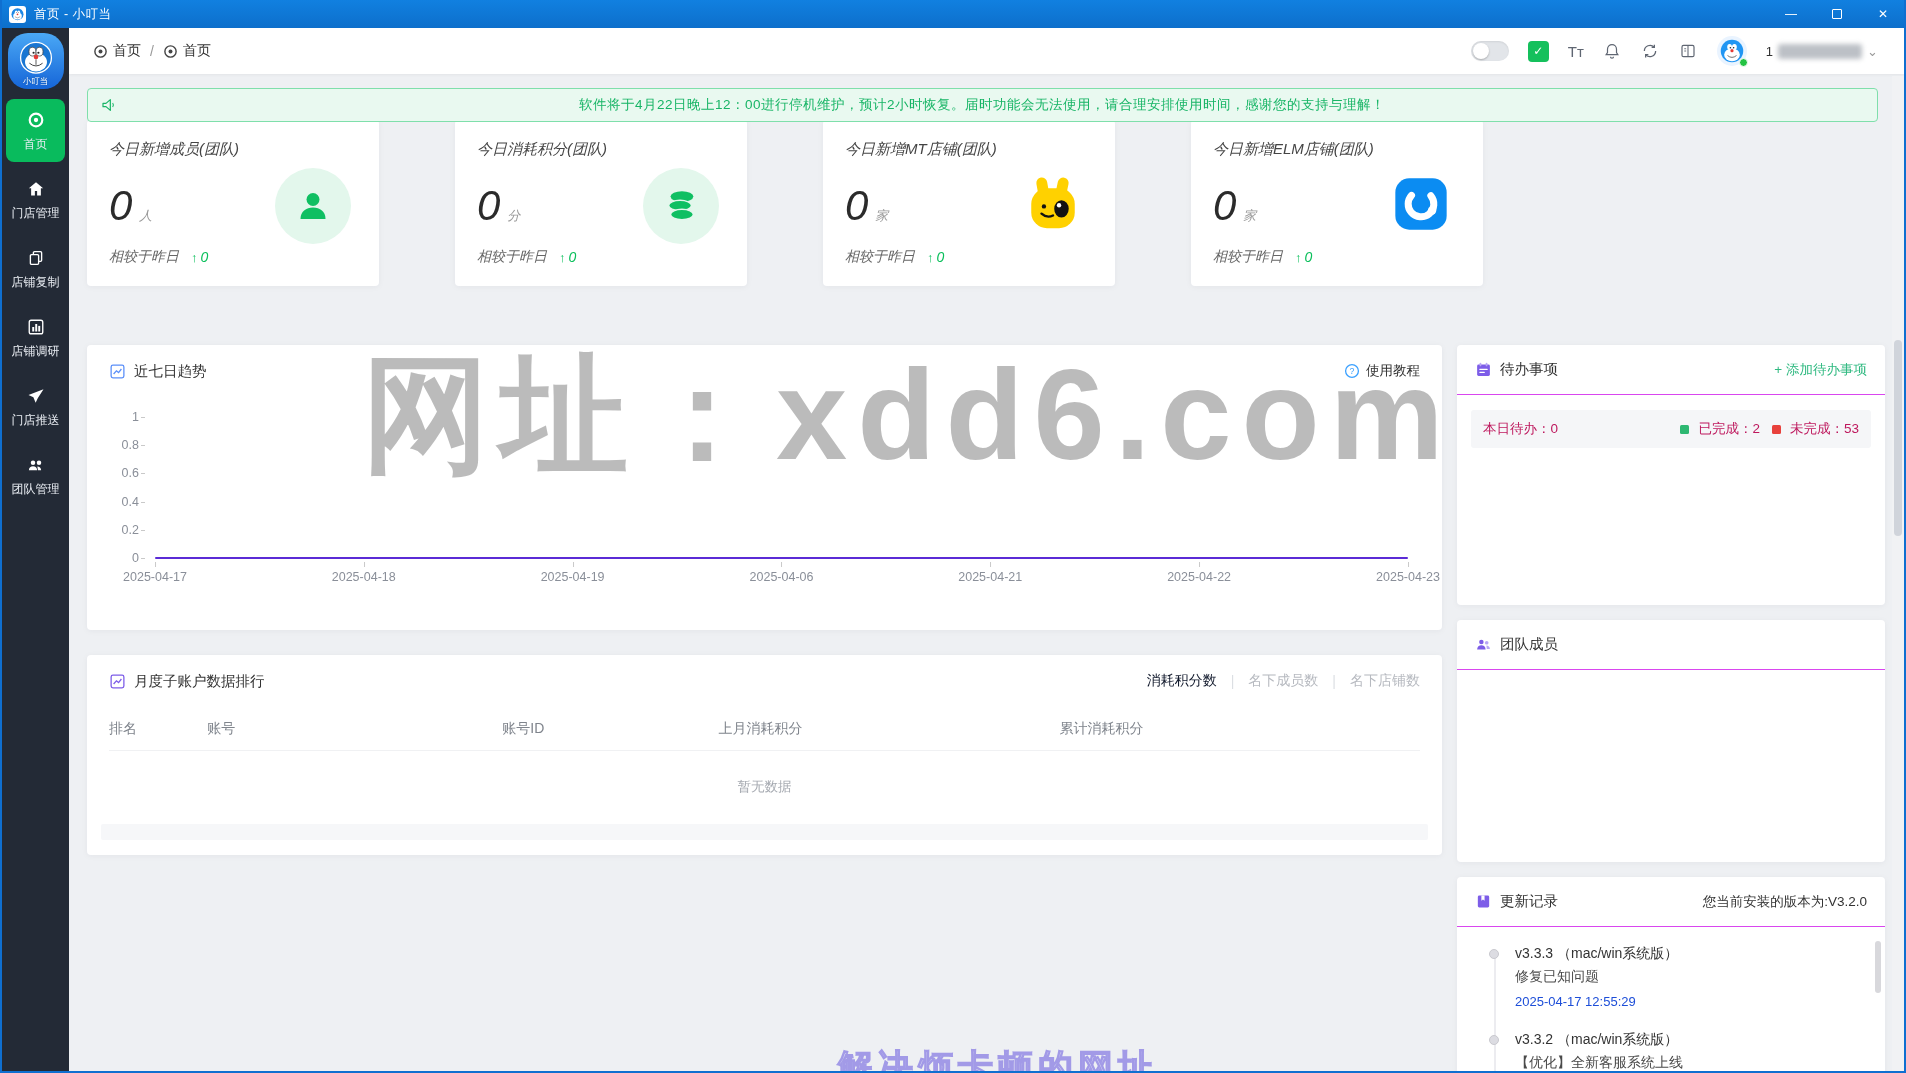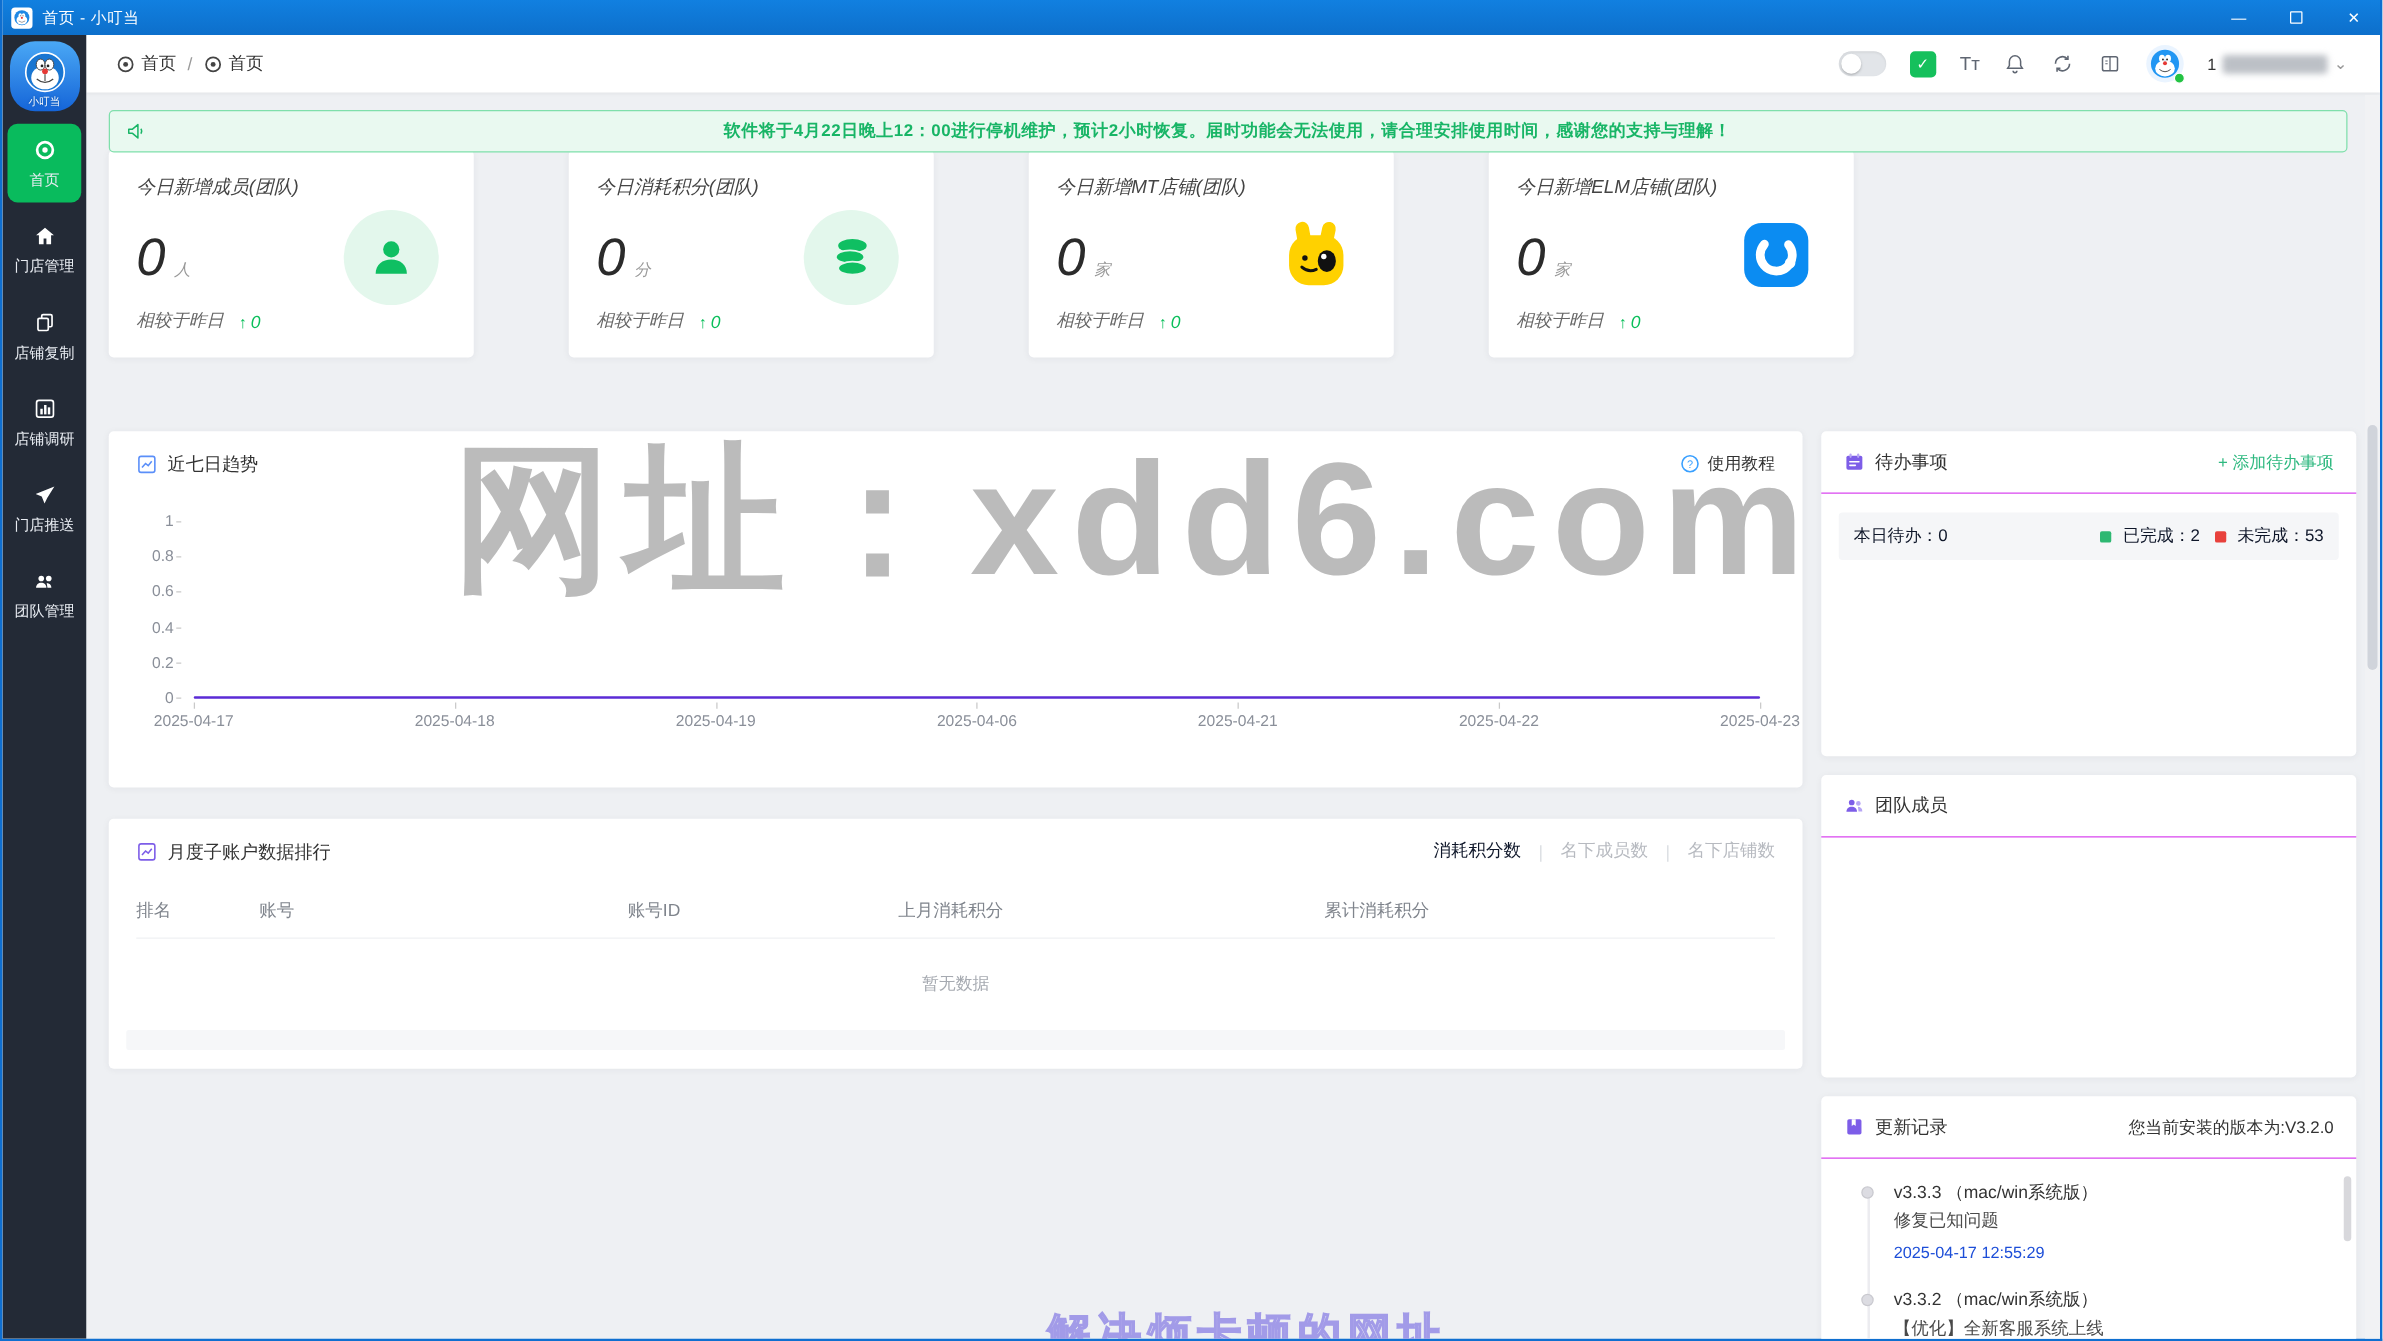--- a/index.html
+++ b/index.html
@@ -42,21 +42,21 @@
   .user-box{display:flex;align-items:center;gap:5px;cursor:pointer;}
   .user-lead{font-size:13px;color:#333;}
   .user-blur{width:84px;height:15px;background:#bcc0c6;border-radius:3px;filter:blur(2.5px);}
   .user-caret{font-size:13px;color:#999;}
   
   .card{position:absolute;background:#fff;border-radius:4px;box-shadow:0 1px 6px rgba(30,40,60,.05);}
   
   .notice{position:absolute;left:85px;top:88px;width:1791px;height:34px;background:#e9f9f0;border:1px solid #7fdfab;
     border-radius:4px;display:flex;align-items:center;z-index:10;}
   .notice-icon{margin-left:13px;display:flex;}
-  .notice-text{flex:1;text-align:center;font-size:13.5px;font-weight:bold;color:#18b566;letter-spacing:.5px;padding-right:30px;}
+  .notice-text{flex:1;text-align:center;font-size:13.5px;font-weight:normal;color:#18b566;letter-spacing:.5px;padding-right:30px;}
   
   .stat-card{top:120px;height:166px;width:292px;font-style:italic;}
   .stat-label{position:absolute;left:22px;top:20px;font-size:15px;color:#444;}
   .stat-value-row{position:absolute;left:22px;top:62px;display:flex;align-items:baseline;}
   .stat-value{font-size:42px;color:#2b2b2b;}
   .stat-unit{font-size:13px;color:#999;margin-left:7px;}
   .stat-compare{position:absolute;left:22px;bottom:20px;font-size:14px;color:#666;display:flex;align-items:center;}
   .stat-arrow{color:#0abf5b;margin:0 3px 0 12px;font-size:13px;}
   .stat-delta{color:#0abf5b;font-size:14px;}
   .stat-halo{position:absolute;right:28px;top:48px;width:76px;height:76px;border-radius:50%;background:#e3f7ec;display:flex;align-items:center;justify-content:center;}
@@ -85,21 +85,21 @@
   .rk-table{margin:0 22px;}
   .rk-head{display:flex;align-items:center;height:44px;font-size:14px;color:#808档3;color:#7f848c;border-bottom:1px solid #f0f1f3;}
   .rk-col-0{width:7.5%;}.rk-col-1{width:22.5%;}.rk-col-2{width:16.5%;}.rk-col-3{width:26%;}.rk-col-4{width:27.5%;}
   .rk-empty{text-align:center;font-size:13.5px;color:#a6aab1;padding:27px 0 18px;}
   .rk-stripe{height:16px;background:#f6f7f9;border-radius:2px;margin:10px 14px 0;}
   
   .todo-card{left:1455px;top:345px;width:428px;height:260px;}
   .r-header{display:flex;align-items:center;height:50px;padding:0 18px;border-bottom:1px solid #d946ef;}
   .r-title{font-size:14.5px;color:#333;margin-left:8px;}
   .add-todo{margin-left:auto;font-size:13.5px;color:#2fb980;cursor:pointer;}
-  .todo-strip{margin:15px 14px;height:38px;background:#f5f6f8;border-radius:3px;display:flex;align-items:center;padding:0 12px;font-size:13.5px;color:#0f172a;}
+  .todo-strip{margin:15px 14px;height:38px;background:#f5f6f8;border-radius:3px;display:flex;align-items:center;padding:0 12px;font-size:13.5px;color:#be185d;}
   .todo-legend{margin-left:auto;display:flex;align-items:center;gap:4px;}
   .sq{width:9px;height:9px;border-radius:1.5px;display:inline-block;margin-right:5px;}
   .sq-done{background:#2eb872;}
   .sq-undone{background:#e8413c;margin-left:8px;}
   .team-card{left:1455px;top:620px;width:428px;height:242px;}
   .update-card{left:1455px;top:877px;width:428px;height:320px;}
   .version-label{margin-left:auto;font-size:13.5px;color:#333;}
   .timeline{position:relative;margin:18px 26px 0 34px;padding-left:24px;}
   .timeline::before{content:"";position:absolute;left:3px;top:10px;height:190px;width:2px;background:#ececf0;}
   .t-entry{position:relative;margin-bottom:22px;}

